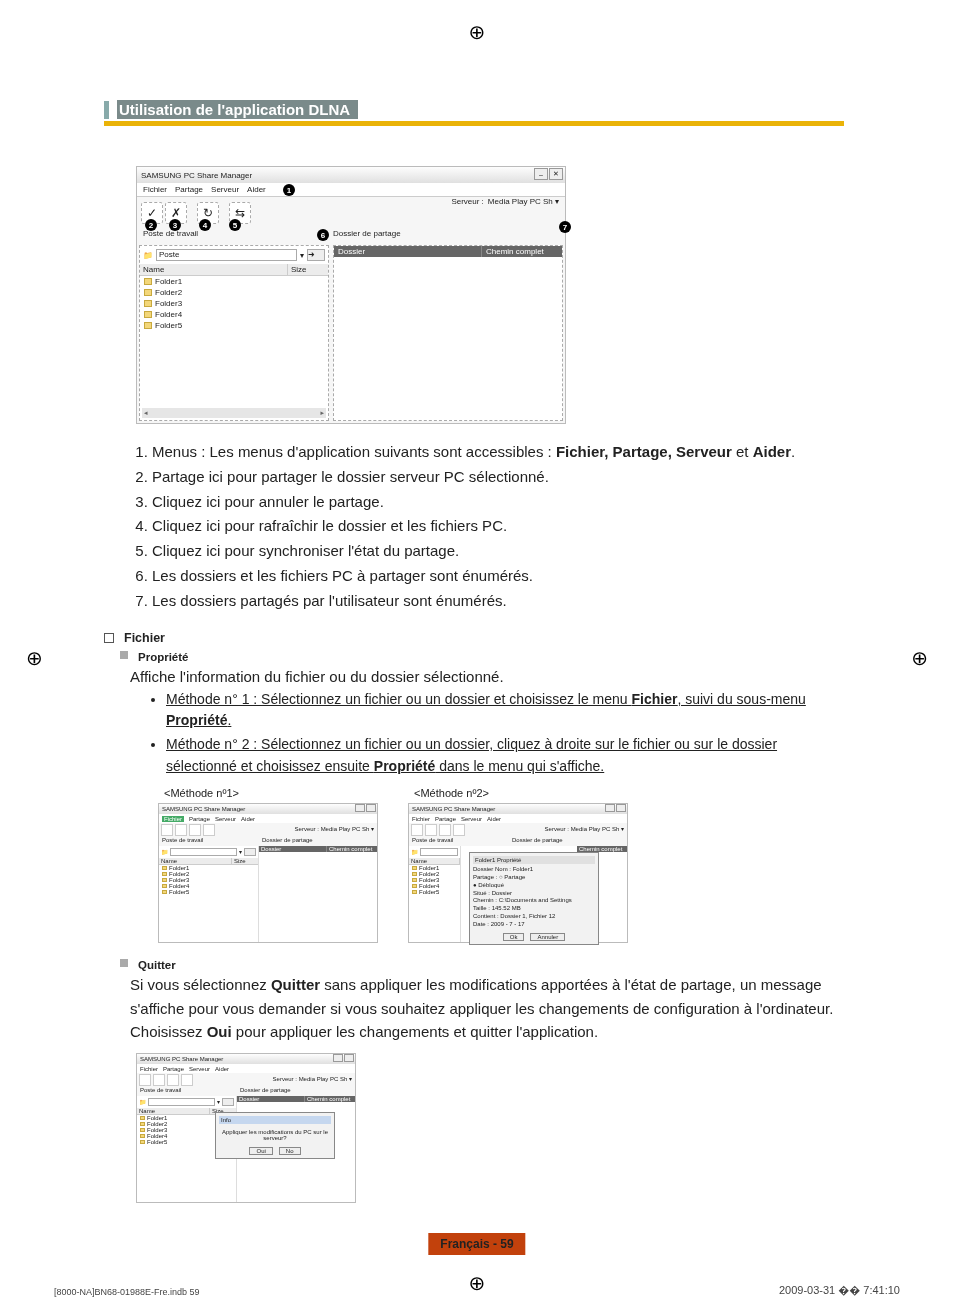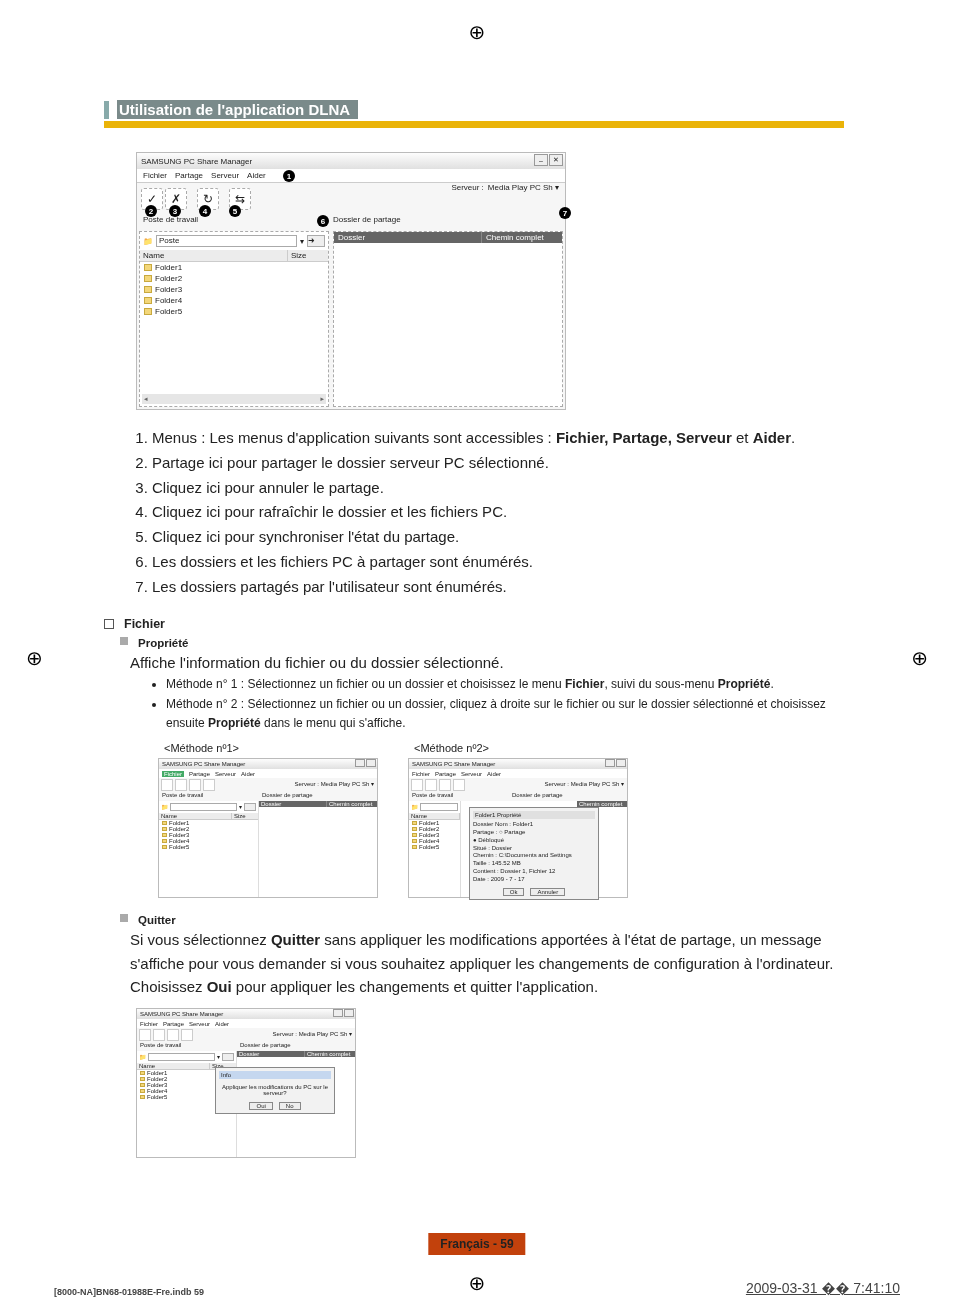--- a/index.html
+++ b/index.html
@@ -3,21 +3,21 @@
 <meta charset="utf-8">
 <style>
   * { box-sizing: border-box; margin: 0; padding: 0; }
   body { font-family: Arial, Helvetica, sans-serif; background: #fff; width: 954px; height: 1315px; position: relative; font-size: 12px; color: #222; }
   .reg-mark { position: absolute; font-size: 20px; color: #000; }
   .reg-top { top: 20px; left: 50%; transform: translateX(-50%); }
   .reg-left { top: 50%; left: 26px; transform: translateY(-50%); }
   .reg-right { top: 50%; right: 26px; transform: translateY(-50%); }
   .reg-bottom { bottom: 20px; left: 50%; transform: translateX(-50%); }
   .page { position: absolute; left: 104px; top: 100px; width: 740px; }
-  .title-bar { border-bottom: 7px solid #eab308; display: flex; align-items: center; gap: 8px; padding-bottom: 2px; margin-bottom: 24px; }
+  .title-bar { border-bottom: 5px solid #eab308; display: flex; align-items: center; gap: 8px; padding-bottom: 2px; margin-bottom: 40px; }
   .title-marker { width: 5px; height: 18px; background: #8aa; }
   .title-text { background: #7a8a8a; color: #fff; font-weight: bold; font-size: 15px; padding: 1px 8px 1px 2px; flex: 0 0 auto; }
   .subtitle { font-weight: bold; font-size: 13px; border-bottom: 1px solid #333; padding-bottom: 2px; margin-bottom: 14px; }
   
   .shot-main { width: 430px; height: 258px; border: 1px solid #bbb; position: relative; background: #f6f6f6; margin-left: 32px; margin-bottom: 16px; }
   .sm-titlebar { height: 16px; background: linear-gradient(#fdfdfd,#e0e0e0); font-size: 8px; display:flex; align-items:center; padding-left:4px; position:relative;}
   .sm-titlebar .winbtns { position:absolute; right:2px; top:1px; display:flex; gap:1px;}
   .winbtn { width:14px; height:12px; border:1px solid #999; background:#eee; font-size:7px; display:flex; align-items:center; justify-content:center;}
   .sm-menu { height:14px; background:#fff; border-bottom:1px solid #ccc; display:flex; gap:8px; font-size:8px; padding-left:6px; align-items:center; position:relative;}
   .sm-toolbar { height:32px; display:flex; align-items:center; padding-left:4px; gap:2px; position:relative;}
@@ -45,21 +45,21 @@
   
   ol.desc { margin-left: 48px; margin-bottom: 18px; }
   ol.desc li { font-size: 15px; line-height: 1.65; }
   .section-row { display:flex; align-items:center; gap:10px; margin:10px 0 6px 0;}
   .sq-open { width:10px; height:10px; border:1.5px solid #555;}
   .sq-filled-gray { width:8px; height:8px; background:#aaa;}
   .section-title { font-weight:bold; font-size:12.5px;}
   .sub-row { display:flex; align-items:flex-start; gap:10px; margin:4px 0 2px 16px;}
   .body-text { font-size:15px; line-height:1.55; margin-left:26px; }
   ul.bullets { list-style: disc; margin-left: 62px; }
-  ul.bullets li { font-size:12px; line-height:1.55; margin-bottom:2px;}
+  ul.bullets li { font-size:14px; line-height:1.55; margin-bottom:2px;text-decoration:underline;}
   .methods { display:flex; gap:30px; margin:10px 0 16px 26px;padding-left:28px;}
   .method-caption { font-size:11px; margin-bottom:4px; margin-left:6px;}
   .mini-shot { width:220px; height:140px; border:1px solid #bbb; background:#f6f6f6; position:relative; font-size:6px;}
   .mini-titlebar { height:10px; background:linear-gradient(#fdfdfd,#e0e0e0); display:flex; align-items:center; padding-left:3px; position:relative;}
   .mini-titlebar .winbtns { position:absolute; right:1px; top:0; display:flex; gap:1px;}
   .mini-winbtn { width:10px; height:8px; border:1px solid #999; background:#eee;}
   .mini-menu { height:9px; background:#fff; display:flex; gap:5px; padding-left:3px; align-items:center;}
   .mini-menu .sel { background:#4a6; color:#fff; padding:0 2px;}
   .mini-toolbar { height:14px; display:flex; align-items:center; padding-left:2px; gap:2px; position:relative;}
   .mini-tbtn { width:12px; height:12px; border:1px solid #ccc; background:#fff;}
@@ -88,22 +88,22 @@
   .prop-btns { display:flex; justify-content:center; gap:6px; margin-top:4px;}
   .prop-btn { border:1px solid #888; background:#eee; padding:0 6px;}
   
   .quit-shot { width:220px; height:150px; border:1px solid #bbb; background:#f6f6f6; position:relative; font-size:6px; margin-left:32px; margin-top:10px;}
   .quit-dialog { position:absolute; left:78px; top:58px; width:120px; border:1px solid #888; background:#f2f2f2; padding:3px;}
   .quit-dlg-title { background:#c5d7ef; padding:1px 2px; margin-bottom:3px;}
   .quit-dlg-text { text-align:center; padding:2px 1px;}
   .quit-dlg-btns { display:flex; justify-content:center; gap:6px; margin-top:4px;}
   
   .page-footer { position:absolute; left:50%; transform:translateX(-50%); bottom:60px; background:#c2410c; padding:4px 12px; font-size:12px; font-weight:bold;}
-  .print-left { position:absolute; left:54px; bottom:18px; font-size:9px; color:#444;font-weight:bold;}
-  .print-right { position:absolute; right:54px; bottom:18px; font-size:14px; color:#444;text-decoration:underline;}
+  .print-left { position:absolute; left:54px; bottom:18px; font-size:9px; color:#444;}
+  .print-right { position:absolute; right:54px; bottom:18px; font-size:11px; color:#444;}
   b { font-weight:bold; }
 </style>
 </head>
 <body>
 
 <span class="reg-mark reg-top">⊕</span>
 <span class="reg-mark reg-left">⊕</span>
 <span class="reg-mark reg-right">⊕</span>
 <span class="reg-mark reg-bottom">⊕</span>
 

